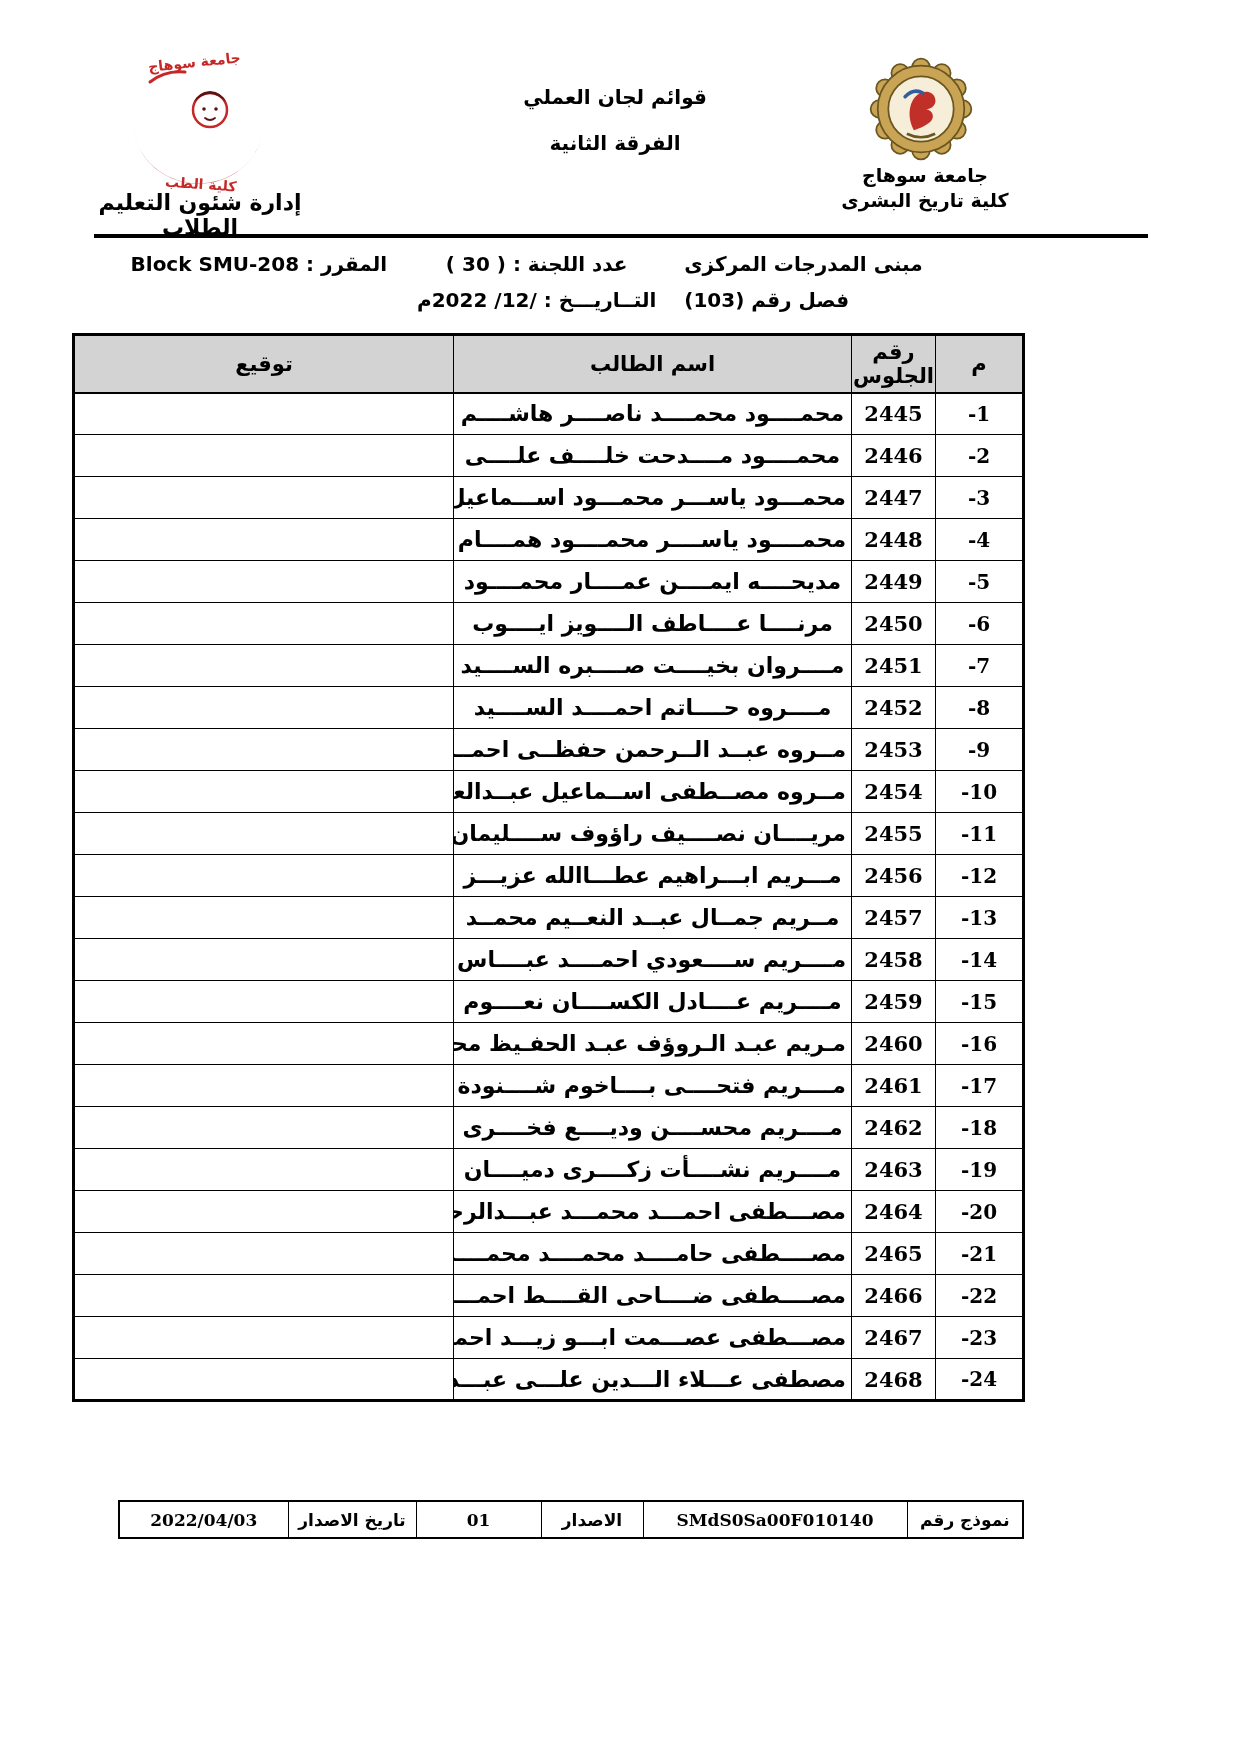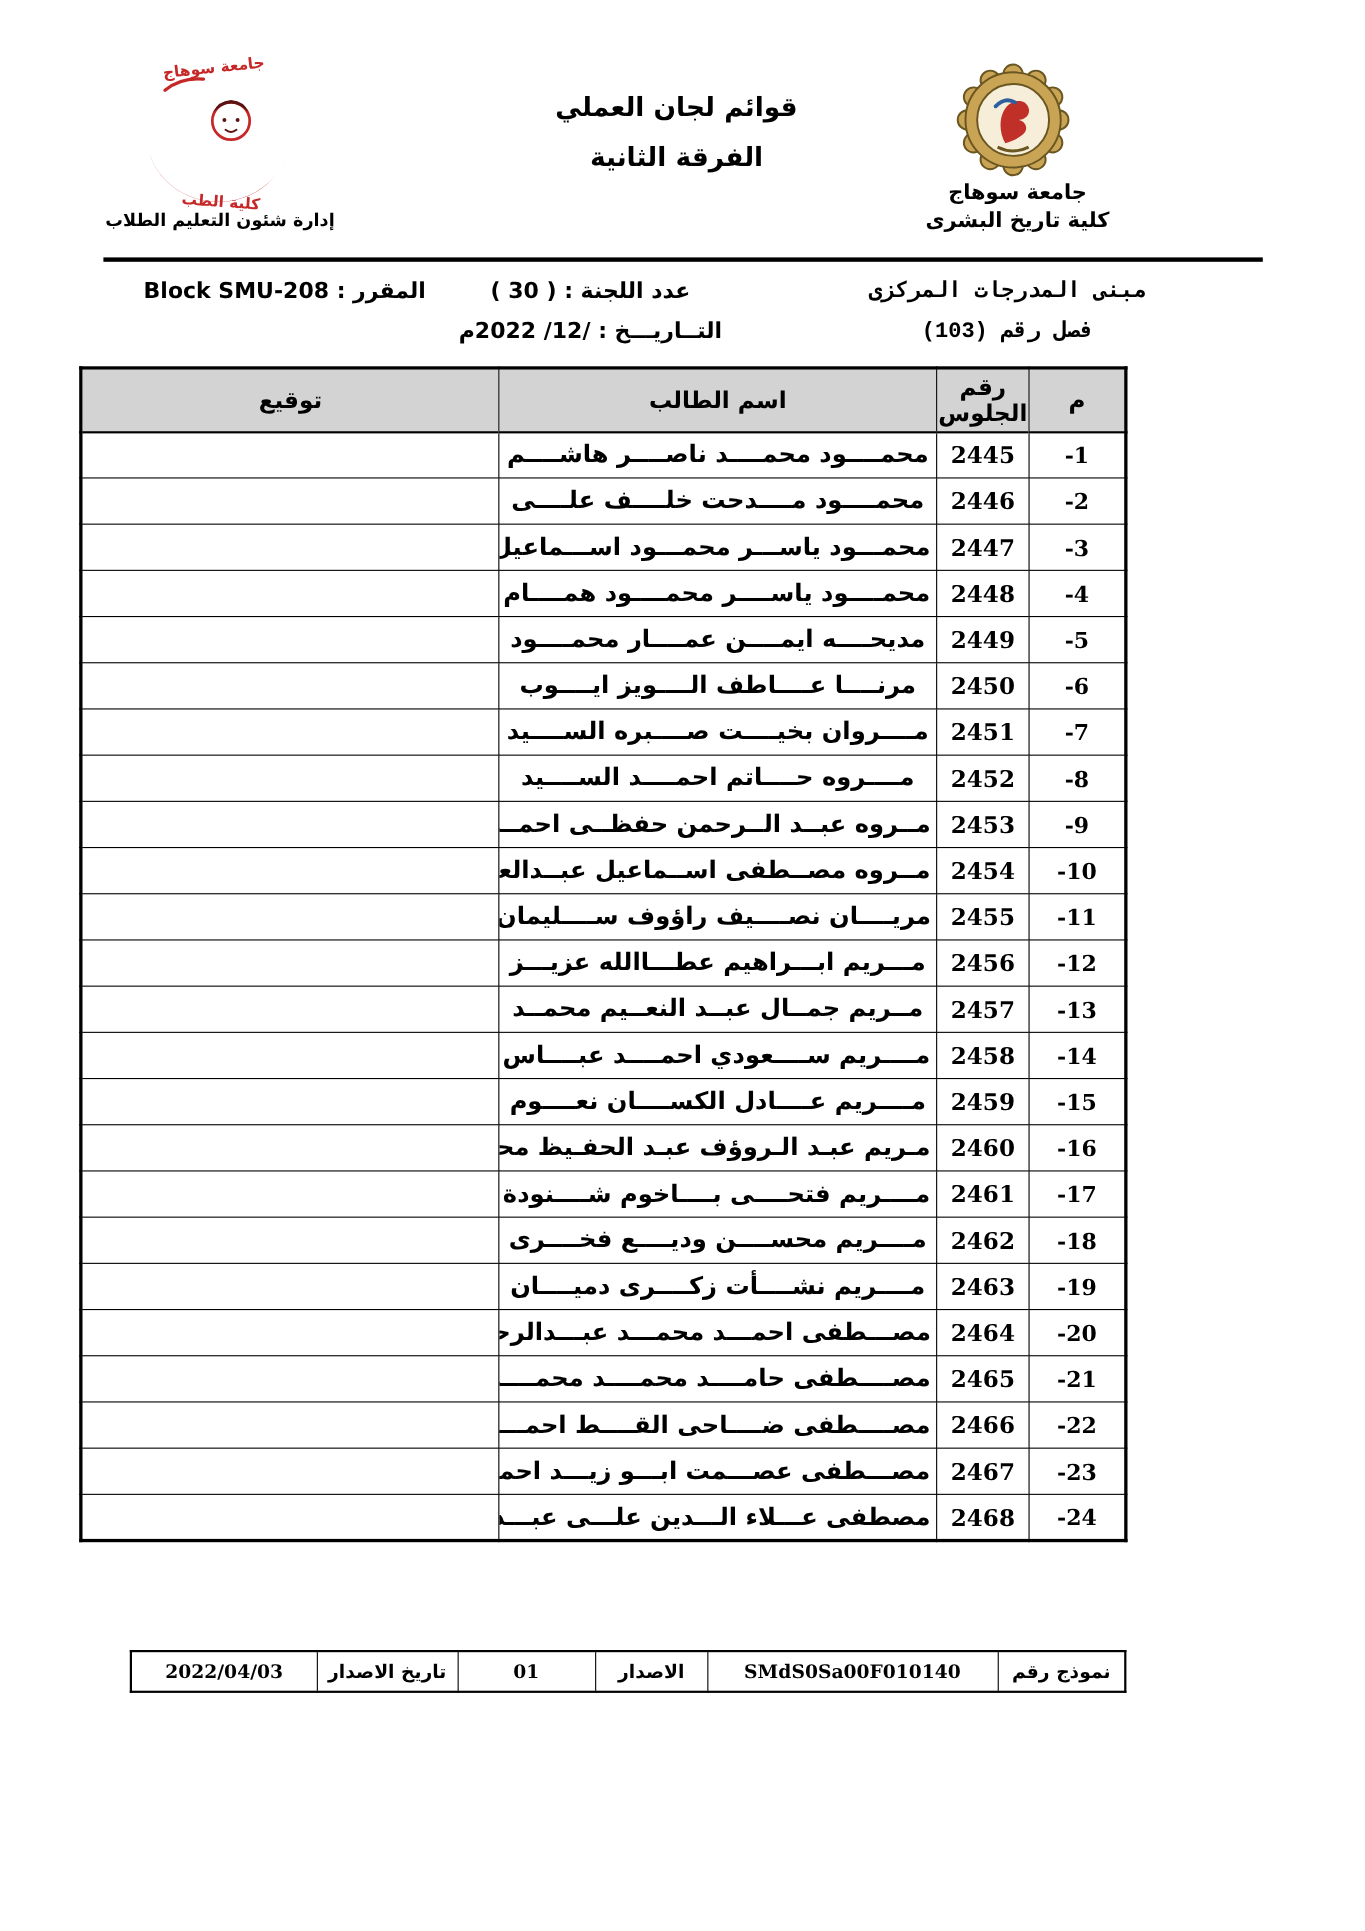--- a/index.html
+++ b/index.html
@@ -9,36 +9,36 @@
     font-family:"DejaVu Sans", sans-serif;
     color:#000;
   }
   .page { position:relative; width:1241px; height:1755px; direction:rtl; overflow:hidden; background:#fff; }
 
   
   .uni-logo { position:absolute; left:868px; top:56px; }
   .uni-text { position:absolute; left:820px; top:163px; width:210px; text-align:center;
               font-weight:bold; font-size:19px; line-height:25px; }
   .title-block { position:absolute; left:410px; top:74px; width:410px; text-align:center; }
-  .title-line { font-weight:bold; font-size:24px; line-height:46px; }
+  .title-line { font-weight:bold; font-size:20px; line-height:46px; }
   .dept-logo { position:absolute; left:110px; top:52px; width:180px; height:140px; }
   .dept-logo .callig { position:absolute; color:#c62828; font-weight:bold; font-size:14px; white-space:nowrap; }
   .callig-top { top:2px; left:38px; transform:rotate(-6deg); }
   .callig-bottom { bottom:0px; left:55px; transform:rotate(4deg); }
   .dept-text { position:absolute; left:88px; top:190px; width:224px; text-align:center;
-               font-weight:bold; font-size:16px; }
+               font-weight:bold; font-size:22px; }
 
   .rule { position:absolute; left:94px; top:234px; width:1054px; height:4px; background:#000; }
 
   
   .info { position:absolute; left:94px; top:246px; width:1054px;
           display:grid; grid-template-columns:44% 28% 28%; grid-auto-rows:36px;
           font-weight:bold; font-size:20px; align-items:center; }
   .info .c-right { text-align:right; padding-right:2px; }
-  .info .c-mid   { text-align:center;font-family:Liberation Mono, monospace; }
+  .info .c-mid   { text-align:left; }
   .info .c-left  { text-align:center; }
 
   
   table.main { position:absolute; left:72px; top:333px; width:950px;
                border-collapse:collapse; border:3px solid #000; table-layout:fixed; }
   table.main th, table.main td { border:1px solid #000; overflow:hidden; }
   table.main th { background:#d3d3d3; font-weight:bold; font-size:21px; height:58px;
                   text-align:center; vertical-align:middle; line-height:1.15; border-bottom:2px solid #000; }
   table.main td { height:42px; vertical-align:middle; }
   col.c-idx  { width:88px; }

